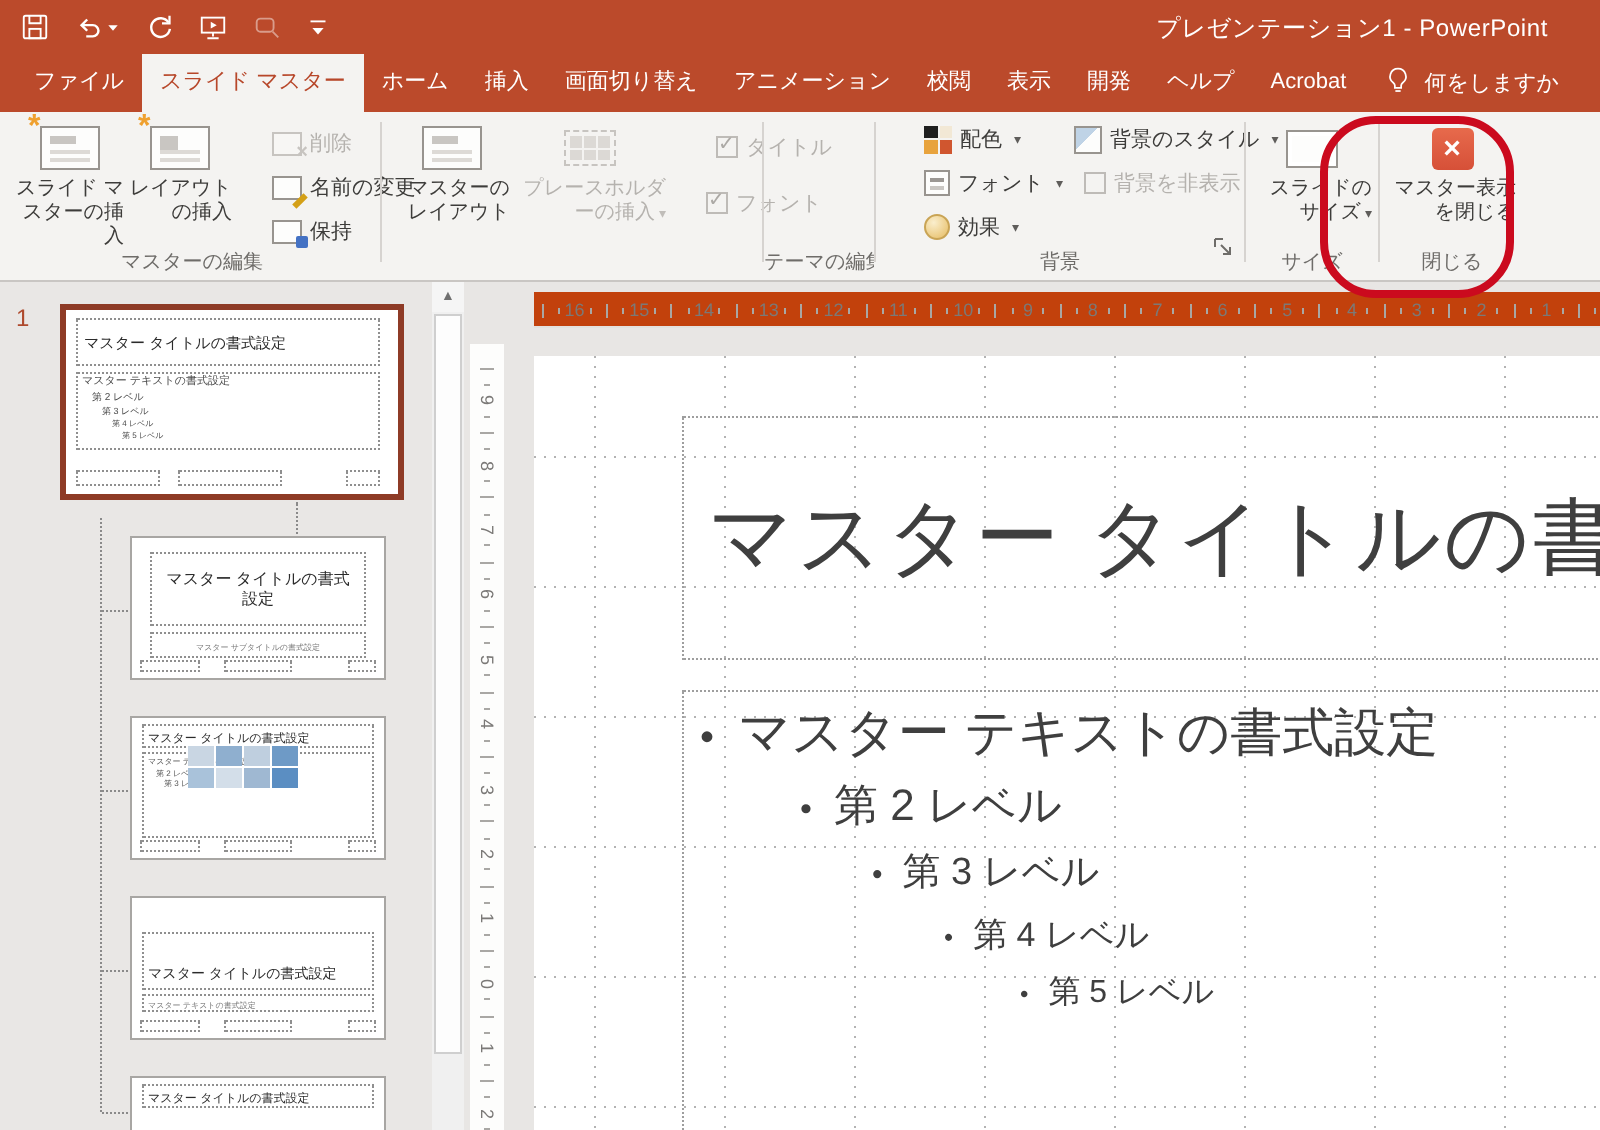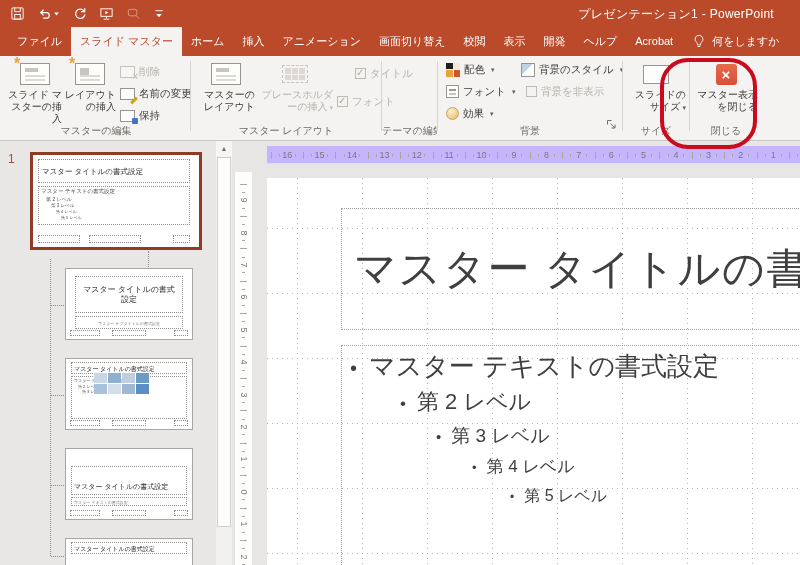--- a/index.html
+++ b/index.html
@@ -27,21 +27,21 @@
   border-bottom:1px solid #C9C6C3; }
 .rgroup { position:absolute; top:0; height:84px; }
 .glabel { position:absolute; bottom:2px; left:0; width:100%; text-align:center; font-size:10px;
   color:#6E6C69; white-space:nowrap; overflow:hidden; }
 .gdiv { position:absolute; top:5px; height:70px; width:1px; background:#D6D3D0; }
 .bigbtn { position:absolute; top:3px; display:flex; flex-direction:column; align-items:center; }
 .bigbtn .bicon { height:30px; display:flex; align-items:center; justify-content:center; position:relative; }
 .bigbtn .blbl { font-size:10px; line-height:12px; color:#3D3C3A; text-align:right; }
 .bigbtn.disabled .blbl { color:#B5B2AE; }
 .smallbtn { position:absolute; display:flex; align-items:center; gap:4px; font-size:10.5px;
-  color:#3D3C3A; white-space:nowrap; height:17px; }
+  color:#3D3C3A; white-space:nowrap; height:17px;margin-left:16px; }
 .smallbtn.disabled { color:#B5B2AE; }
 .chev { font-size:7px; color:#5F5D5B; margin-left:2px; }
 .disabled .chev { color:#C0BDB9; }
 
 
 .ic-slide { width:30px; height:22px; background:#FDFDFC; border:1px solid #98948F; position:relative; }
 .ic-slide i { position:absolute; left:4px; top:4px; width:13px; height:4px; background:#C9C6C2; }
 .ic-slide em { position:absolute; left:4px; top:11px; width:20px; height:2px; background:#DDDAD6; box-shadow:0 4px 0 #DDDAD6; }
 .ic-slide.v2 i { width:9px; height:7px; }
 .spark { position:absolute; left:-7px; top:-9px; color:#EFA02F; font-size:16px; font-weight:bold; font-style:normal; }
@@ -123,21 +123,21 @@
 .connh { position:absolute; height:1px; border-top:1px dotted #8A8A8A; left:51px; width:13px; }
 .c-drop { left:148px; top:110px; height:16px; }
 .c-main { left:50px; top:118px; height:297px; }
 .c-s1{ top:164px; } .c-s2{ top:254px; } .c-s3{ top:344px; } .c-s4{ top:415px; }
 .sb { position:absolute; left:216px; top:0; width:16px; height:424px; background:#F0F0F0; }
 .sb-up { position:absolute; top:0; left:0; width:16px; height:15px; background:#F5F5F5; color:#6F6F6F;
   font-size:7px; text-align:center; line-height:15px; }
 .sb-thumb { position:absolute; left:1px; top:16px; width:14px; height:370px; background:#FDFDFD; border:1px solid #CFCFCF; }
 
 
-.hruler { position:absolute; left:267px; top:146px; width:533px; height:18px; background:#c4b5fd;
+.hruler { position:absolute; left:267px; top:146px; width:533px; height:18px; background:#c2410c;
   border-bottom:1px solid #E3E1DE; }
 .hcell { position:absolute; top:0; height:18px; font-size:9px; color:#7B7977; display:flex;
   align-items:center; justify-content:center;
   background-image:linear-gradient(#A9A7A4,#A9A7A4),linear-gradient(#A9A7A4,#A9A7A4);
   background-size:1px 3px,1px 3px; background-position:25% 50%,75% 50%; background-repeat:no-repeat; }
 .hcell::before { content:""; position:absolute; left:-0.5px; top:5.5px; width:1px; height:7px; background:#A9A7A4; }
 .vruler { position:absolute; left:235px; top:172px; width:17px; height:393px; background:#FDFDFC; }
 .vcell { position:absolute; left:0; width:17px; height:32.4px; display:flex; align-items:center;
   justify-content:center; font-size:9px; color:#7B7977;
   background-image:linear-gradient(#A9A7A4,#A9A7A4),linear-gradient(#A9A7A4,#A9A7A4);
@@ -222,22 +222,22 @@
     </div>
     <div class="apptitle">プレゼンテーション1  -  PowerPoint</div>
   </div>
 
   <div class="tabsbar">
     <div class="tab">ファイル</div>
     <div class="tab active">スライド マスター</div>
     <div class="tabs-others">
         <div class="tab">ホーム</div>
         <div class="tab">挿入</div>
+        <div class="tab">画面切り替え</div>
         <div class="tab">アニメーション</div>
-        <div class="tab">画面切り替え</div>
         <div class="tab">校閲</div>
         <div class="tab">表示</div>
         <div class="tab">開発</div>
         <div class="tab">ヘルプ</div>
         <div class="tab">Acrobat</div>
       </div>
     <div class="tellme">
       <span>
         <svg width="14" height="14" viewBox="0 0 16 16">
             <g fill="none" stroke="#fff">
@@ -305,29 +305,28 @@
               <b></b>
               <b></b>
               <b></b>
               <b></b>
               <b></b>
               <b></b>
             </span>
           </span>
         <span class="blbl"><span>プレースホルダーの挿入</span><span class="chev">▾</span></span>
       </div>
-      <div class="smallbtn disabled" style="left:164px;top:9px;">
+      <div class="smallbtn disabled" style="left:151px;top:9px;">
         <span class="cbx on"></span>
         <span>タイトル</span>
       </div>
       <div class="smallbtn disabled" style="left:146px;top:37px;">
         <span class="cbx on"></span>
         <span>フォント</span>
       </div>
-      <div class="glabel">マスター レイアウト</div>
     </div>
     <div class="gdiv" style="left:381px;"></div>
 
     <div class="rgroup" style="left:382px;width:55px;">
       <div class="glabel">テーマの編集</div>
     </div>
     <div class="gdiv" style="left:437px;"></div>
 
     <div class="rgroup" style="left:438px;width:184px;">
       <div class="smallbtn" style="left:8px;top:5px;">

